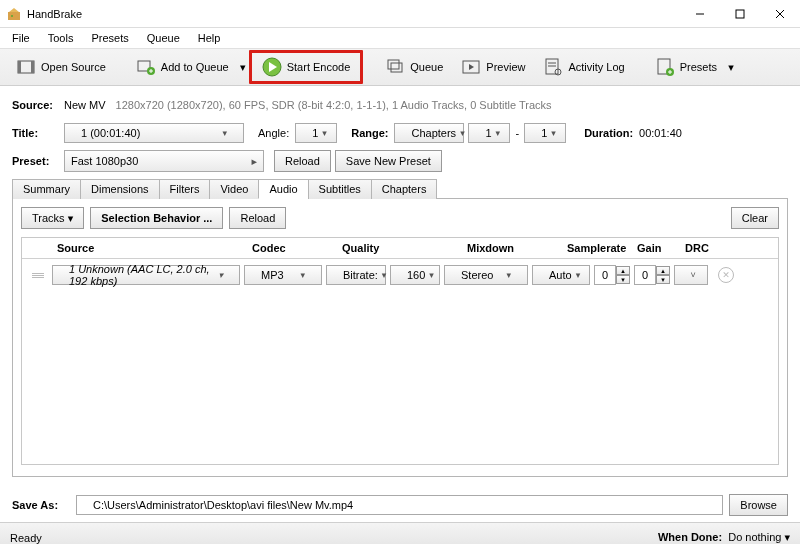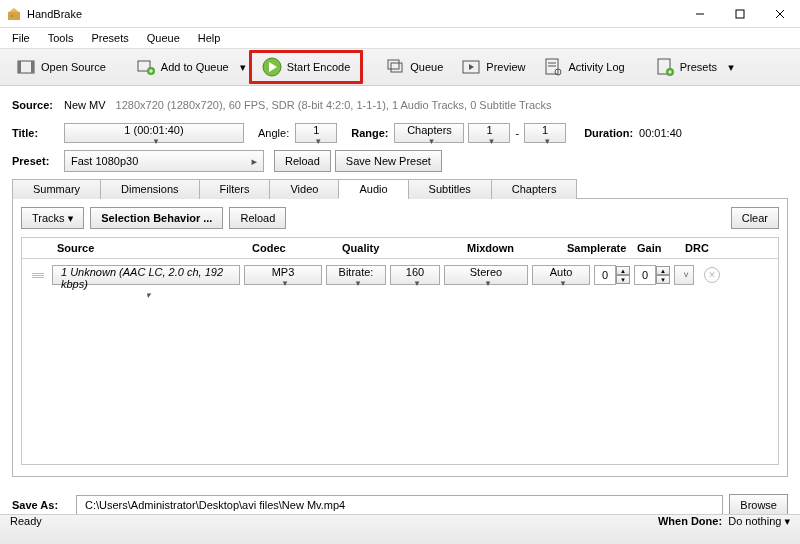--- a/index.html
+++ b/index.html
@@ -14,39 +14,39 @@
 .toolbar { height: 38px; background: linear-gradient(#f4f4f4,#ececec); border-top: 1px solid #e0e0e0; border-bottom: 1px solid #cfcfcf; display: flex; align-items: center; padding: 0 8px; gap: 2px; }
 .tbtn { display: flex; align-items: center; gap: 5px; padding: 4px 8px; border-radius: 2px; }
 .tbtn .ico { width: 20px; height: 20px; display:flex; align-items:center; justify-content:center;}
 .tsep { width: 10px; }
 .drop-arrow { width: 8px; height: 18px; display:flex; align-items:center; justify-content:center; }
 .highlight-box { border: 3px solid #d81e17; padding: 2px 4px; display:flex; align-items:center; gap:5px; border-radius:1px;}
 .content { padding: 8px 12px 4px 12px; }
 .row { display: flex; align-items: center; margin-bottom: 6px; min-height: 22px; }
 .lbl { font-weight: bold; width: 52px; }
 .greytxt { color: #7a7a7a; }
-select, input[type=text], .combo { height: 20px; border: 1px solid #aaa; background: #fff; padding: 0 8px; font-size: 11px; flex-direction: column; }
+select, input[type=text], .combo { height: 20px; border: 1px solid #aaa; background: #fff; padding: 0 16px; font-size: 11px; }
 .combo { display:flex; align-items:center; justify-content:space-between; background:linear-gradient(#fefefe,#eaeaea);}
 .combo .arr { color:#555; font-size:9px; padding-left:4px;}
 .btn { height: 22px; border: 1px solid #999; background: linear-gradient(#fdfdfd,#e6e6e6); padding: 0 10px; display:flex; align-items:center; }
 .preset-combo { width: 200px; display:flex; align-items:center; border:1px solid #aaa; background:linear-gradient(#fefefe,#eaeaea); height:22px; padding:0 6px; justify-content:space-between;}
 .tabs { display: flex; border-bottom: 1px solid #b5b5b5; margin-top:6px;}
-.tab { padding: 3px 20px; border: 1px solid #b5b5b5; border-bottom: none; background: linear-gradient(#f7f7f7,#e7e7e7); margin-right: -1px; position:relative; top:1px;}
+.tab { padding: 3px 10px; border: 1px solid #b5b5b5; border-bottom: none; background: linear-gradient(#f7f7f7,#e7e7e7); margin-right: -1px; position:relative; top:1px;}
 .tab.active { background: #fff; border-bottom: 1px solid #fff; }
 .tabpanel { border: 1px solid #b5b5b5; border-top:none; padding: 8px; height: 278px; position:relative;}
 .tp-top { display:flex; align-items:center; gap:6px; margin-bottom:8px;}
 .grid { border: 1px solid #c8c8c8; height: 228px; background:#fff;}
 .grid-head { display:flex; border-bottom:1px solid #d0d0d0; padding:4px 6px 4px 35px;}
 .grid-head div { font-weight:bold; }
 .col-source{width:195px;} .col-codec{width:90px;} .col-quality{width:125px;} .col-mixdown{width:100px;} .col-samplerate{width:70px;} .col-gain{width:48px;} .col-drc{width:40px;}
 .grid-row { display:flex; align-items:center; padding:6px 6px; gap:4px;}
 .drag-ico{width:20px; color:#aaa; display:flex; flex-direction:column; gap:1px; align-items:center;}
 .drag-ico div{width:12px;height:1px;background:#bbb;}
 .bottom { position:absolute; left:12px; right:12px; bottom:28px; display:flex; align-items:center; gap:6px;}
-.status { position:absolute; left:0; right:0; bottom:0; height:30px; background:linear-gradient(#f4f4f4,#e8e8e8); border-top:1px solid #cfcfcf; display:flex; align-items:flex-start; padding:0 10px; justify-content:space-between;}
+.status { position:absolute; left:0; right:0; bottom:0; height:22px; background:linear-gradient(#f4f4f4,#e8e8e8); border-top:1px solid #cfcfcf; display:flex; align-items:flex-end; padding:0 10px; justify-content:space-between;}
 .spinner { display:flex; align-items:center; }
 .spinner input{width:22px; text-align:center; height:20px; border:1px solid #aaa;}
 .spinner .sp-btns{display:flex;flex-direction:column;}
 .spinner .sp-btns div{width:14px;height:9px;border:1px solid #999;background:linear-gradient(#fdfdfd,#e6e6e6);font-size:7px;display:flex;align-items:center;justify-content:center;}
 .clear-btn { position:absolute; right:8px; top:8px;}
 .remove-ico{width:16px;height:16px;border:1px solid #bbb;border-radius:50%;display:flex;align-items:center;justify-content:center;color:#bbb;font-size:9px;margin-left:6px;}
 </style>
 </head>
 <body>
 

